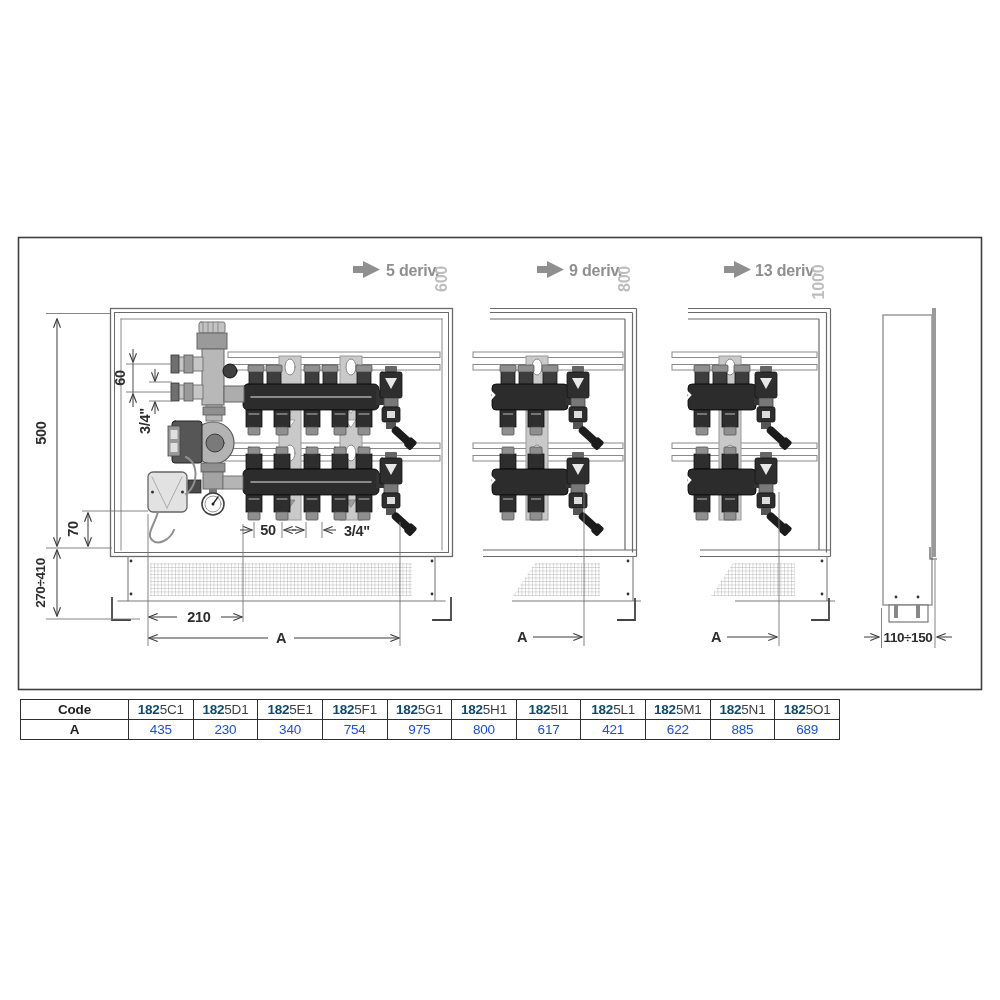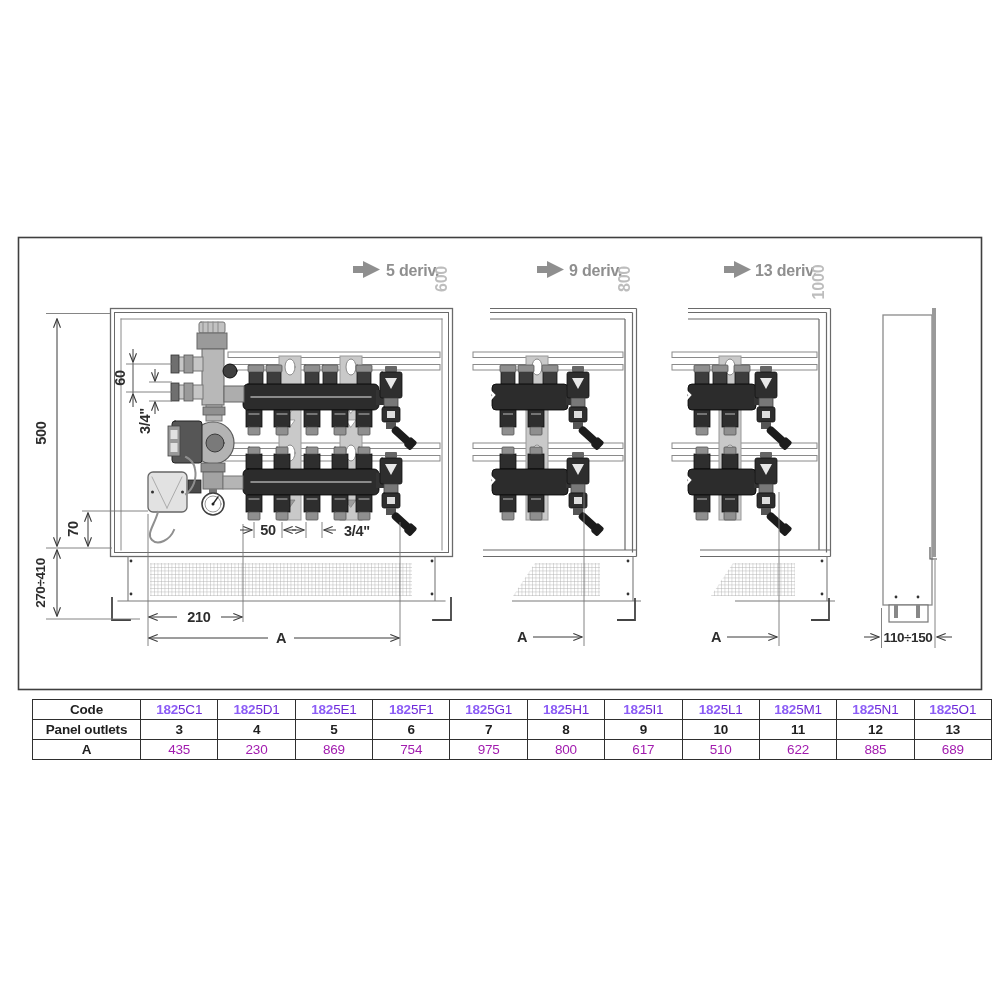--- a/index.html
+++ b/index.html
@@ -4,28 +4,28 @@
 <style>
   html,body{margin:0;padding:0;background:#ffffff;width:1000px;height:1000px;overflow:hidden;
     font-family:"Liberation Sans",sans-serif;}
   #stage{position:relative;width:1000px;height:1000px;background:#fff;}
   svg text{font-family:"Liberation Sans",sans-serif;}
   .dim{font-size:14.5px;font-weight:bold;fill:#2d2d2d;letter-spacing:-0.3px;}
   .dimsm{font-size:13.5px;font-weight:bold;fill:#2d2d2d;letter-spacing:-0.4px;}
   .glabel{font-size:16px;font-weight:bold;fill:#8f8f8f;letter-spacing:-0.2px;}
   .gnum{font-size:16px;font-weight:bold;fill:#bdbdbd;letter-spacing:-0.2px;}
   
-  #ptable{position:absolute;left:32px;top:699px;width:960px;border-collapse:collapse;table-layout:fixed;}
+  #ptable{position:absolute;left:20px;top:699px;width:820px;border-collapse:collapse;table-layout:fixed;}
   #ptable td{border:1.7px solid #2f2f2f;height:19px;text-align:center;vertical-align:middle;
     padding:0;font-size:13.5px;letter-spacing:-0.2px;white-space:nowrap;}
   td.hdr{font-weight:bold;color:#1f1f1f;}
-  td.codecell .cb{font-weight:bold;color:#8b5cf6;}
-  td.codecell .cr{font-weight:normal;color:#6d28d9;}
+  td.codecell .cb{font-weight:bold;color:#0c4a6e;}
+  td.codecell .cr{font-weight:normal;color:#404040;}
   td.outcell{font-weight:bold;color:#1f1f1f;font-size:14px;}
-  td.acell{font-weight:normal;color:#a21caf;font-size:14.5px;}
+  td.acell{font-weight:normal;color:#1d4ed8;font-size:14.5px;}
 </style>
 </head>
 <body>
 
 <div id="stage">
 
 <svg width="1000" height="695" viewBox="0 0 1000 695">
   <defs>
     <pattern id="mesh" width="3.5" height="3.5" patternUnits="userSpaceOnUse">
       <rect width="3.5" height="3.5" fill="#ffffff"></rect>
@@ -383,43 +383,29 @@
     <td class="codecell"><span class="cb">182</span><span class="cr">5F1</span></td>
     <td class="codecell"><span class="cb">182</span><span class="cr">5G1</span></td>
     <td class="codecell"><span class="cb">182</span><span class="cr">5H1</span></td>
     <td class="codecell"><span class="cb">182</span><span class="cr">5I1</span></td>
     <td class="codecell"><span class="cb">182</span><span class="cr">5L1</span></td>
     <td class="codecell"><span class="cb">182</span><span class="cr">5M1</span></td>
     <td class="codecell"><span class="cb">182</span><span class="cr">5N1</span></td>
     <td class="codecell"><span class="cb">182</span><span class="cr">5O1</span></td>
   </tr>
   <tr>
-    <td class="hdr">Panel outlets</td>
-    <td class="outcell">3</td>
-    <td class="outcell">4</td>
-    <td class="outcell">5</td>
-    <td class="outcell">6</td>
-    <td class="outcell">7</td>
-    <td class="outcell">8</td>
-    <td class="outcell">9</td>
-    <td class="outcell">10</td>
-    <td class="outcell">11</td>
-    <td class="outcell">12</td>
-    <td class="outcell">13</td>
-  </tr>
-  <tr>
     <td class="hdr">A</td>
     <td class="acell">435</td>
     <td class="acell">230</td>
-    <td class="acell">869</td>
+    <td class="acell">340</td>
     <td class="acell">754</td>
     <td class="acell">975</td>
     <td class="acell">800</td>
     <td class="acell">617</td>
-    <td class="acell">510</td>
+    <td class="acell">421</td>
     <td class="acell">622</td>
     <td class="acell">885</td>
     <td class="acell">689</td>
   </tr>
 </tbody>
     </table>
 
 </div>
 
 </body></html>

